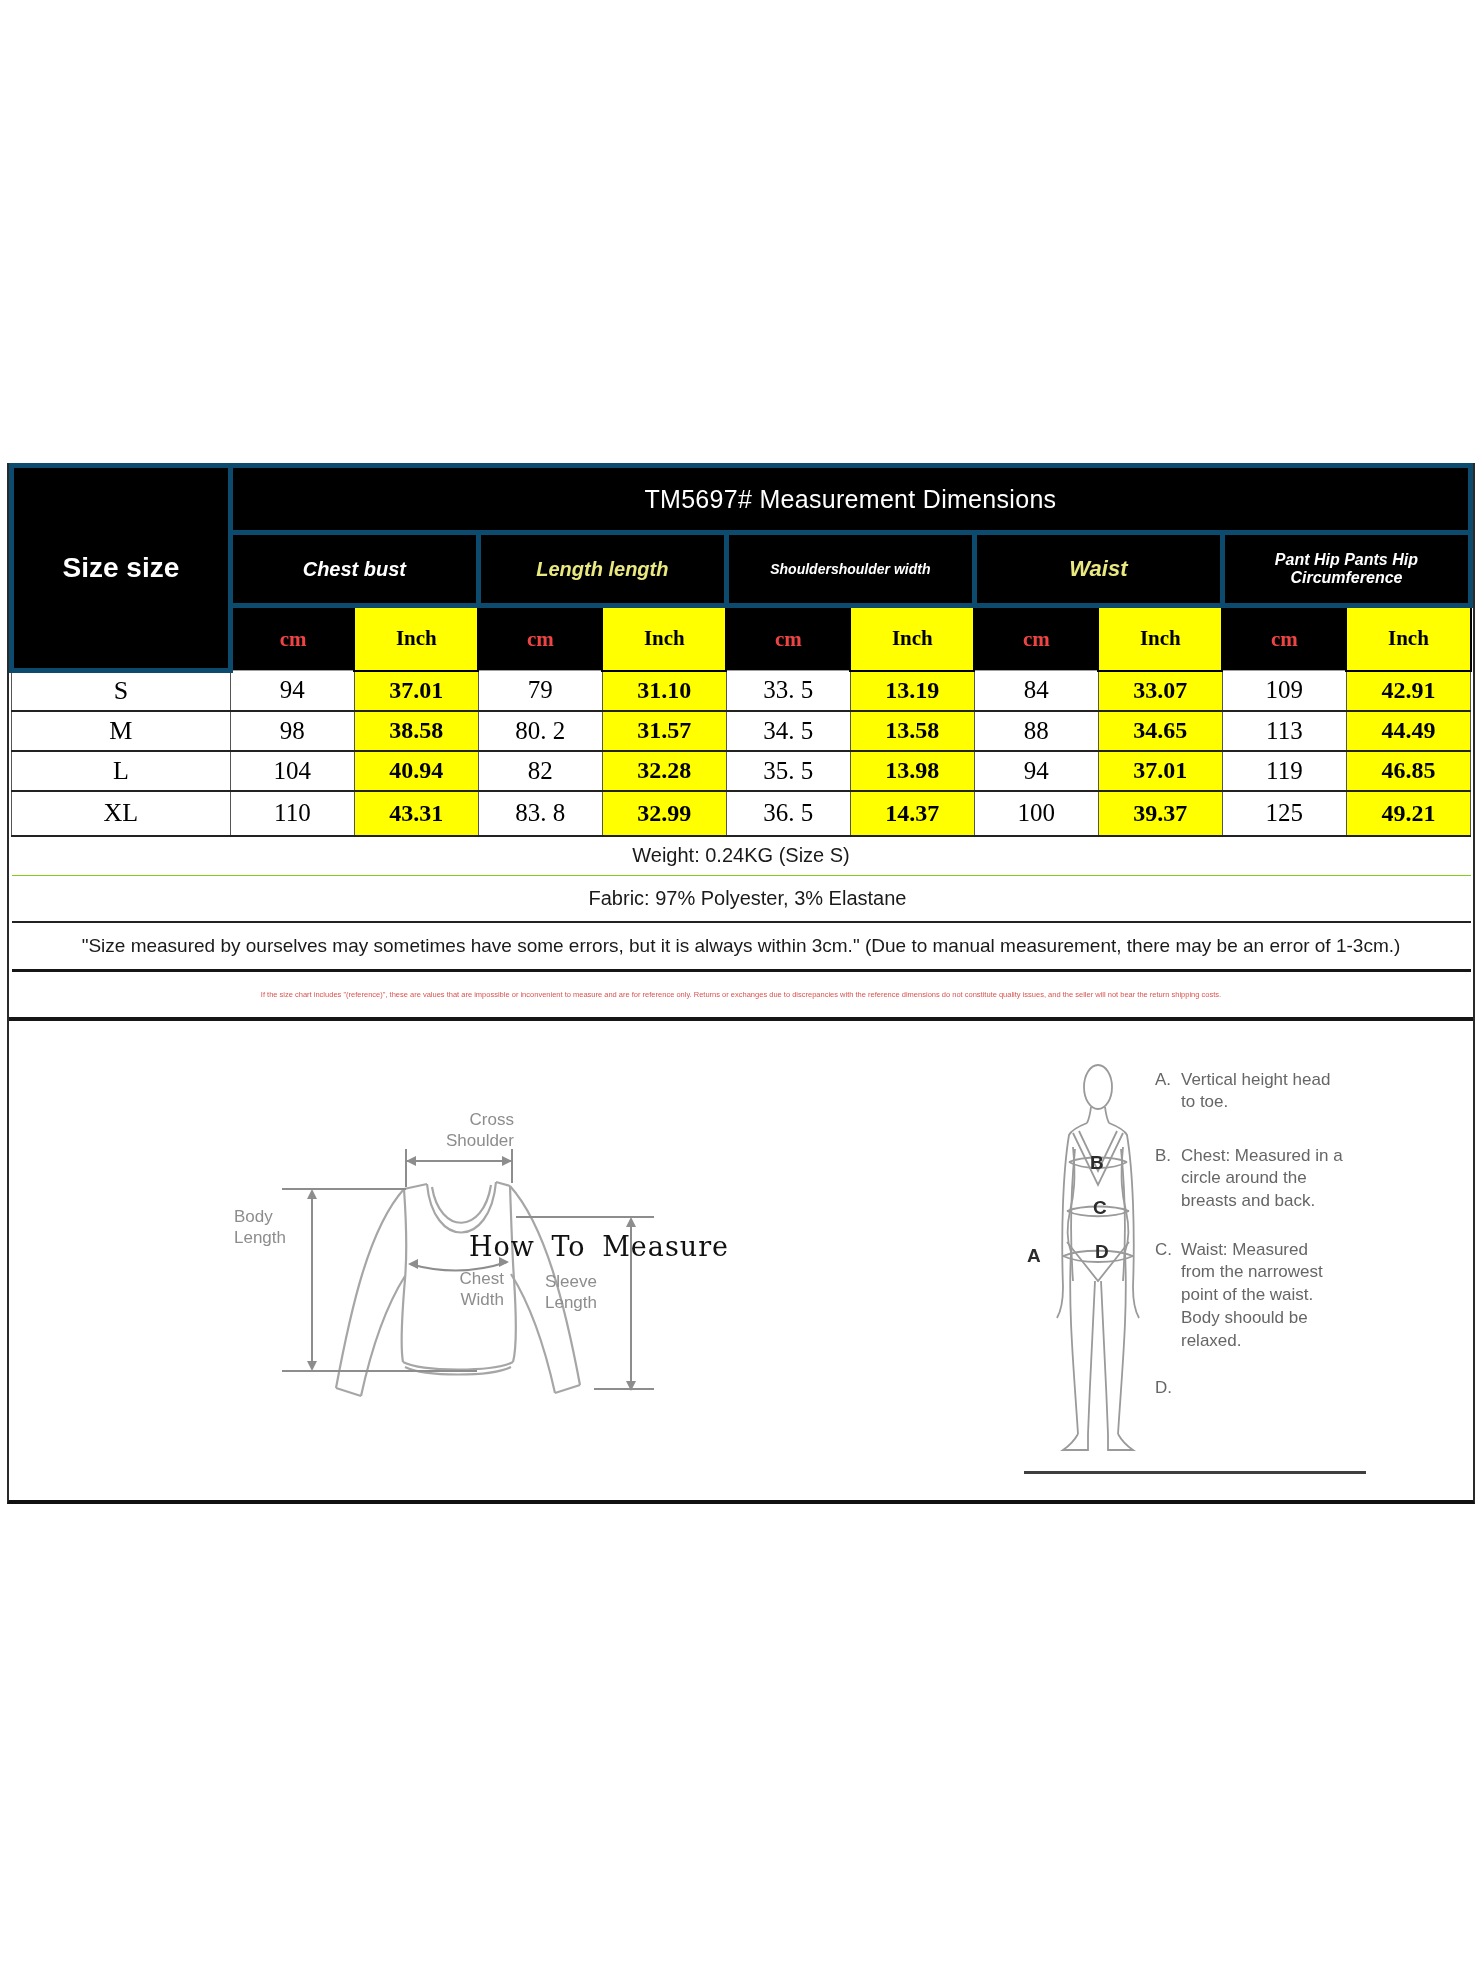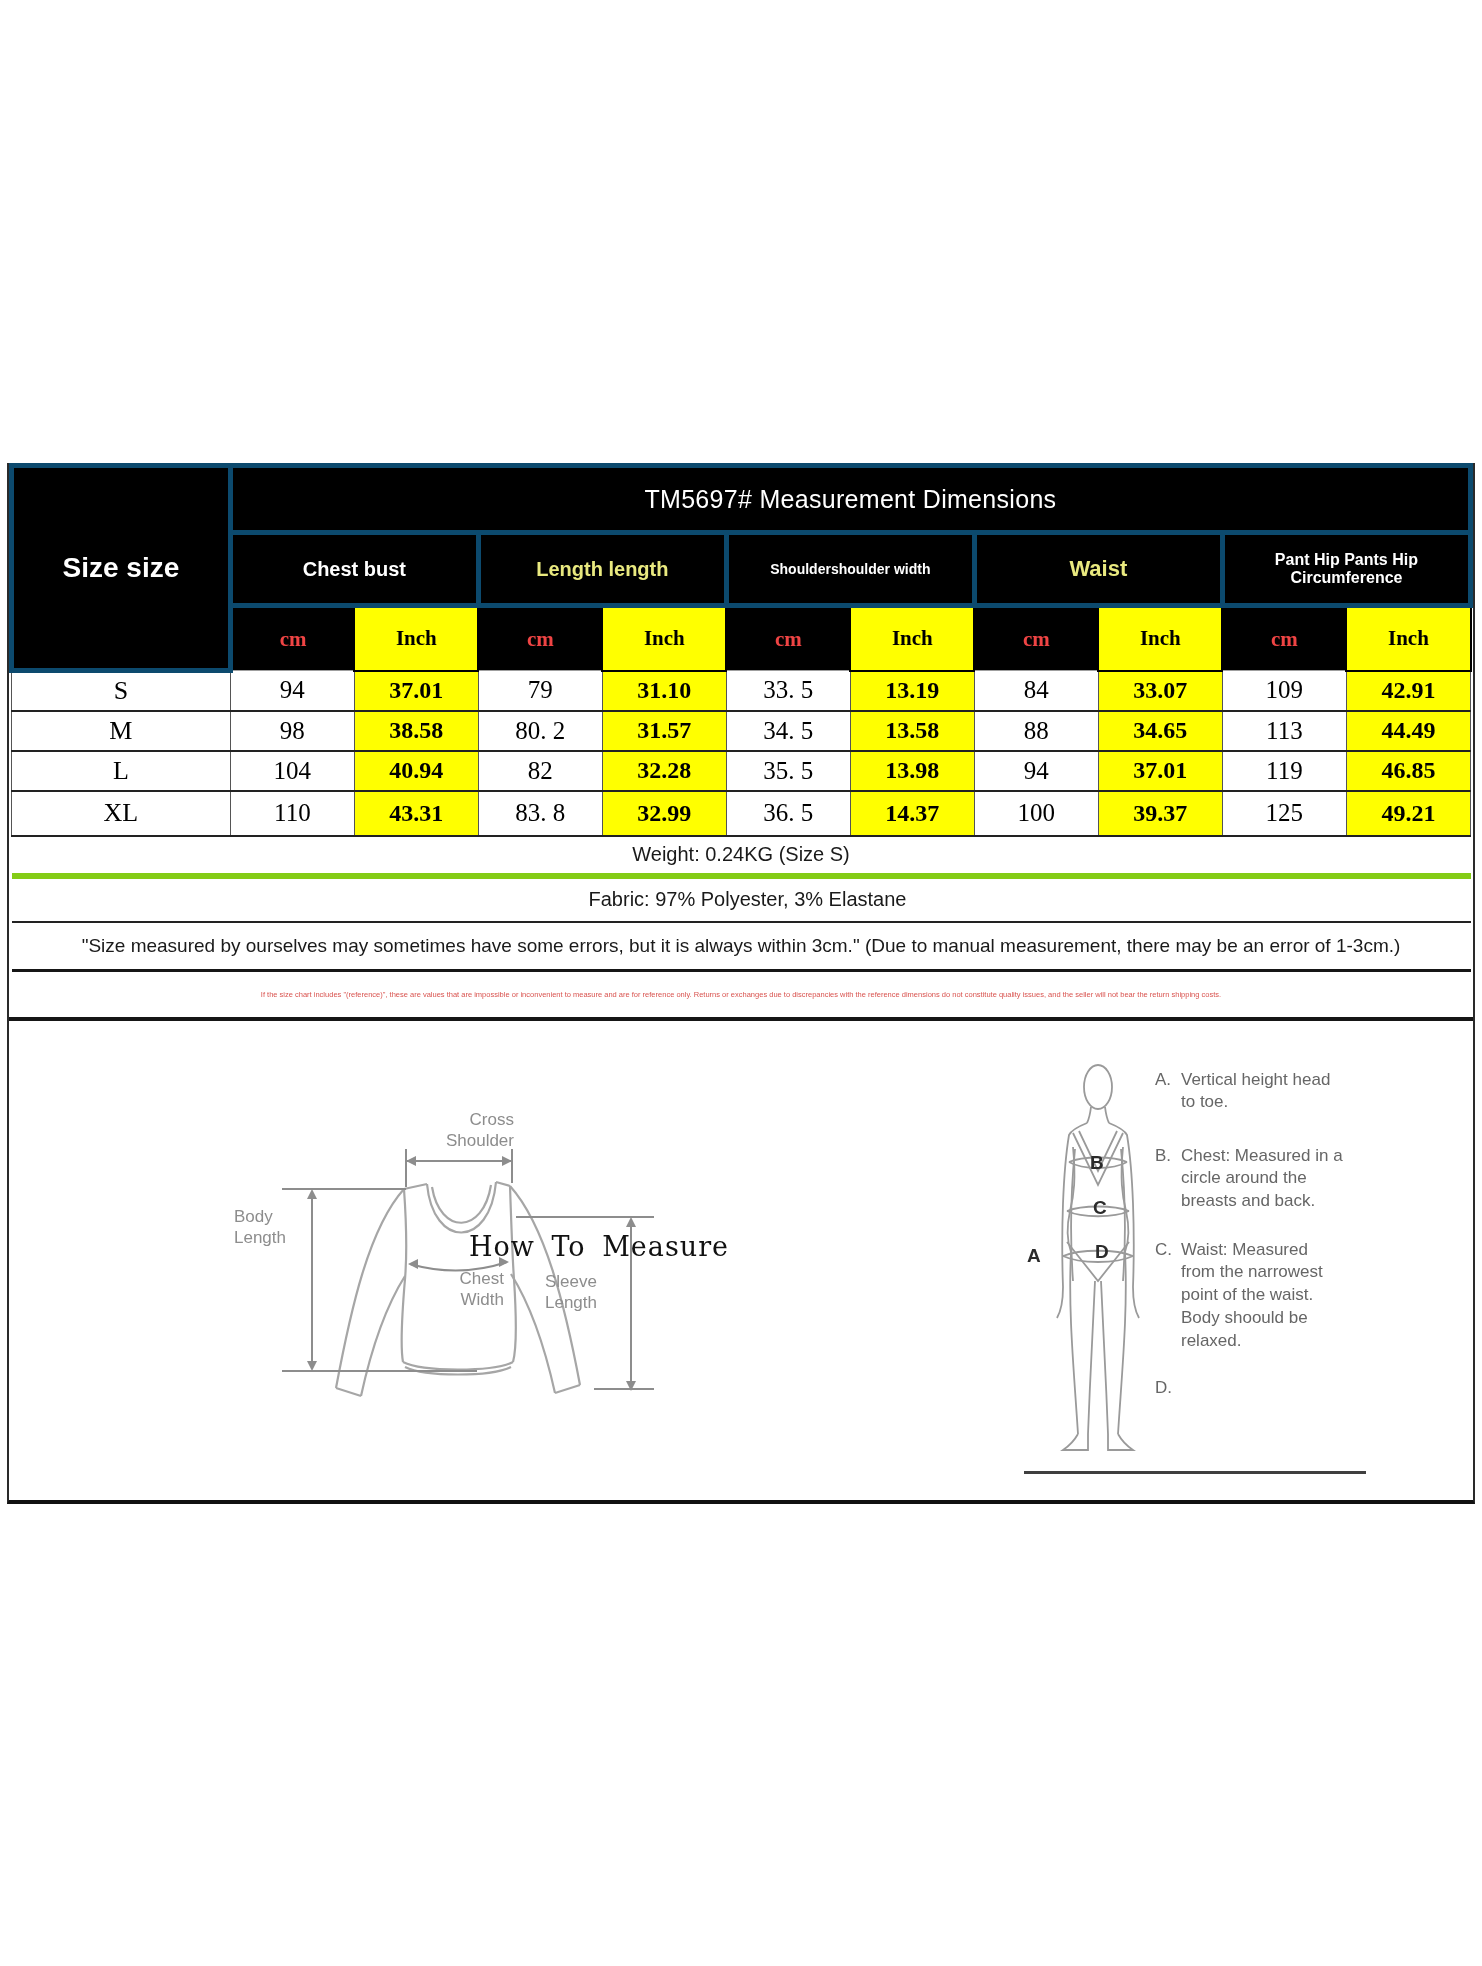--- a/index.html
+++ b/index.html
@@ -12,21 +12,21 @@
     position:absolute; left:7px; top:463px; width:1468px;
     border-left:2px solid #2a2a2a; border-right:2px solid #2a2a2a;
     border-bottom:4px solid #111;
   }
   table.size-table { border-collapse:collapse; width:100%; table-layout:fixed; }
   col.size-col { width:15%; }
   col.val-col  { width:8.5%; }
   th, td { text-align:center; vertical-align:middle; padding:0; overflow:hidden; }
 
   tr.title-row  { height:67px; }
-  tr.group-row  { height:73px; }
+  tr.group-row  { height:73px;font-style:italic; }
   tr.unit-row   { height:65px; }
   tr.data-row   { height:40px; }
   tr.data-row.last { height:45px; }
   tr.weight-row { height:40px; }
   tr.fabric-row { height:46px; }
   tr.err-row    { height:49px; }
   tr.red-row    { height:46px; }
 
   .blk { background:#000000; color:#fff; border:5px solid #0c4a6e; }
   .title-cell { font-size:25px; font-weight:500; letter-spacing:.3px; }
@@ -44,21 +44,21 @@
 
   tr.data-row td {
     font-family:"Liberation Serif", serif; font-size:25px; color:#000;
     background:#fff; border:1px solid #555; border-bottom:2px solid #222;
   }
   tr.data-row td.sz { font-size:26px; }
   tr.data-row td.in { background:#ffff00; font-weight:700; font-size:24px; }
 
   td.full-note { font-size:20px; color:#1a1a1a; background:#fff; }
   tr.weight-row td { border-top:2px solid #222; }
-  tr.fabric-row td { border-top:6px solid #84cc16;padding-left:13px; }
+  tr.fabric-row td { border-top:1px solid #84cc16;padding-left:13px; }
   tr.err-row td    { border-top:2px solid #222; font-size:19px; }
   tr.red-row td    { border-top:3px solid #161616; font-size:7.5px; color:#d9534f; }
 
   .diagram { position:relative; height:483px; border-top:4px solid #161616; background:#fff; }
   .diagram svg { position:absolute; left:0; top:0; }
   .dlabel {
     position:absolute; color:#8d8d8d; font-size:17px; line-height:1.24;
     white-space:pre-line; text-align:right;
   }
   .dlabel.left-align { text-align:left; }

